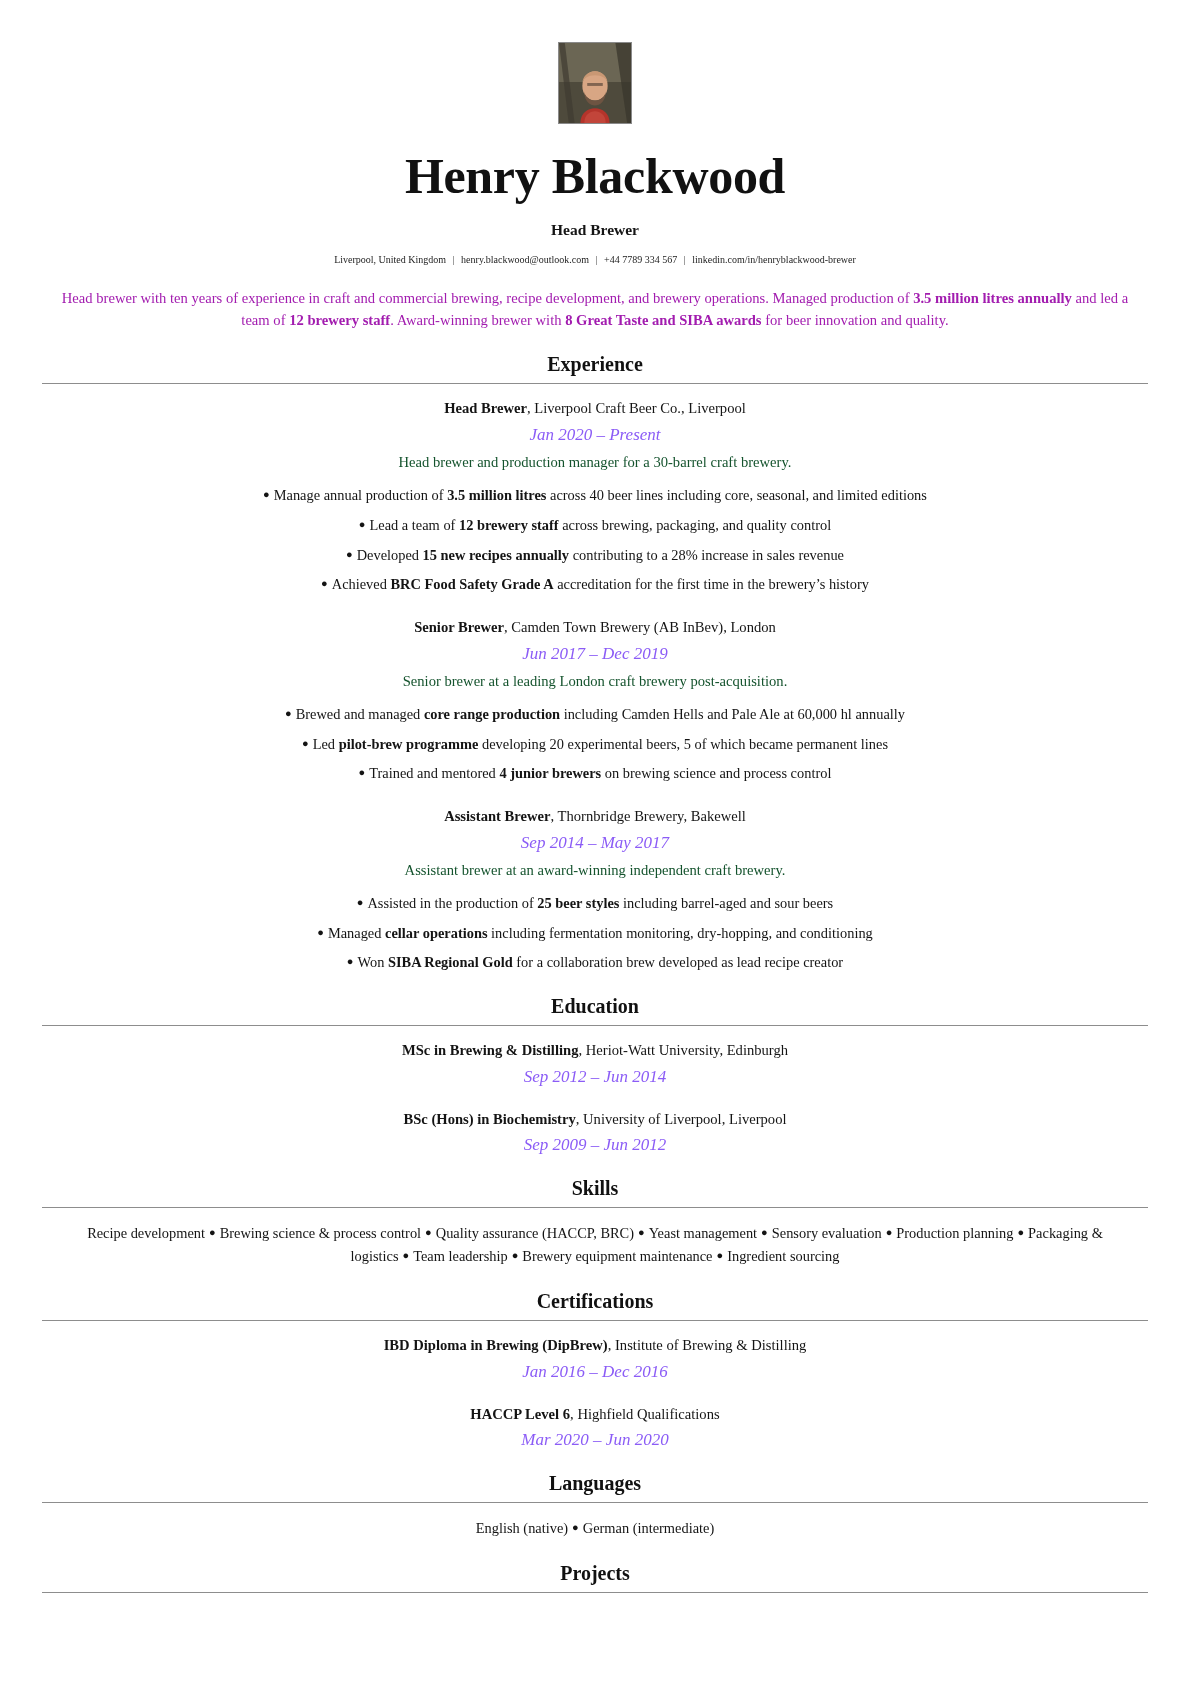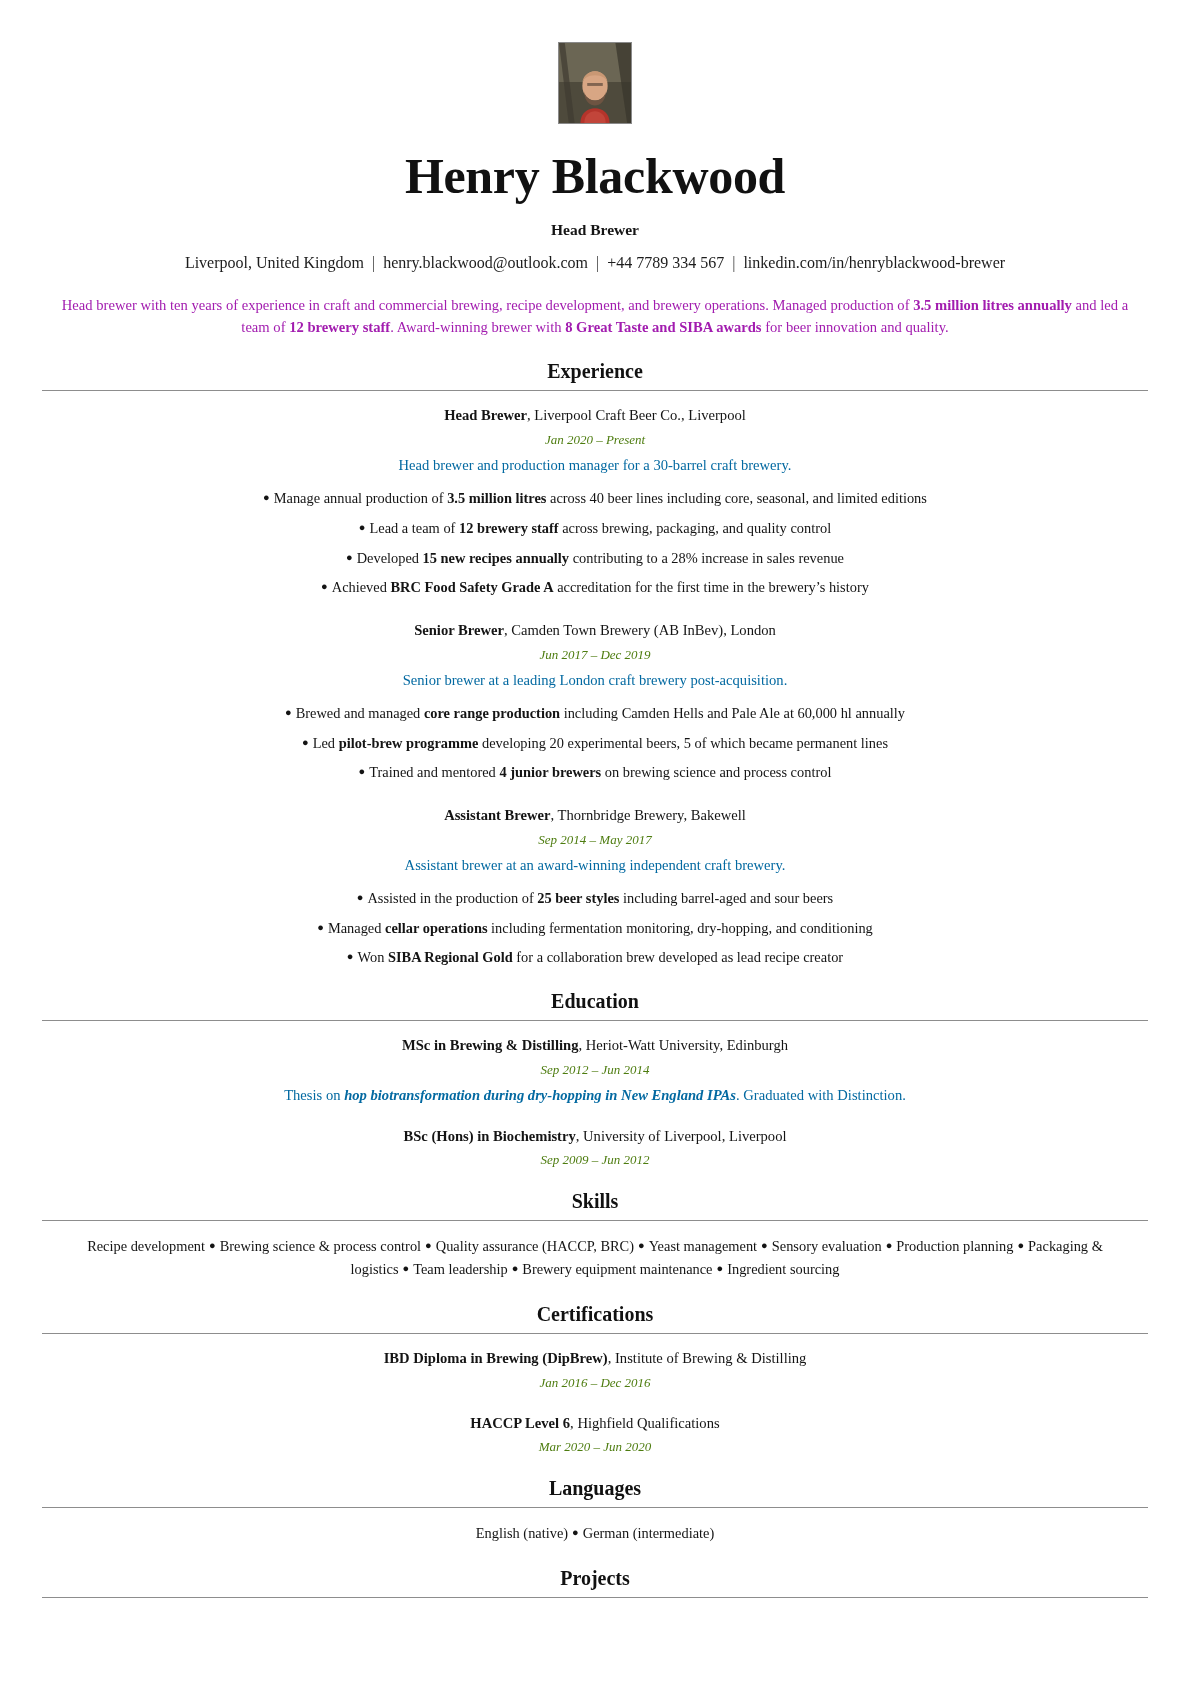--- a/index.html
+++ b/index.html
@@ -48,21 +48,21 @@
   }
   .job-title {
     text-align: center;
     font-size: 15.5px;
     font-weight: bold;
     margin-top: 18px;
     color: #151515;
   }
   .contact {
     text-align: center;
-    font-size: 16px;
+    font-size: 10px;
     margin-top: 15px;
     color: #1c1c1c;
   }
   .contact .sep { padding: 0 4px; color: #444; }
 
   .summary {
     text-align: center;
     font-size: 14.6px;
     line-height: 1.52;
     margin: 22px auto 0 auto;
@@ -94,29 +94,29 @@
   .entry-head {
     text-align: center;
     font-size: 14.6px;
     color: #141414;
     line-height: 1.4;
   }
   .entry-head .role { font-weight: bold; }
   .entry-dates {
     text-align: center;
     font-style: italic;
-    font-size: 13px;
+    font-size: 17px;
     margin-top: 6px;
-    color: #4d7c0f;
+    color: #8b5cf6;
   }
   .entry-desc {
     text-align: center;
     font-size: 14.6px;
     margin-top: 9px;
-    color: #0369a1;
+    color: #14532d;
   }
 
   ul.bullets {
     list-style: none;
     margin: 14px 0 0 0;
     padding: 0;
     text-align: center;
   }
   ul.bullets li {
     font-size: 14.4px;
@@ -218,21 +218,20 @@
       </div>
   </div>
 
   <div class="section">
     <div class="section-title">Education</div>
     <hr class="rule">
     <div class="section-body" id="education-body">
         <div class="entry">
           <div class="entry-head"><span class="role">MSc in Brewing &amp; Distilling</span><span>, Heriot-Watt University, Edinburgh</span></div>
           <div class="entry-dates">Sep 2012 – Jun 2014</div>
-          <div class="entry-desc"><span>Thesis on </span><b style="font-style: italic;">hop biotransformation during dry-hopping in New England IPAs</b><span>. Graduated with Distinction.</span></div>
         </div>
         <div class="entry">
           <div class="entry-head"><span class="role">BSc (Hons) in Biochemistry</span><span>, University of Liverpool, Liverpool</span></div>
           <div class="entry-dates">Sep 2009 – Jun 2012</div>
         </div>
       </div>
   </div>
 
   <div class="section">
     <div class="section-title">Skills</div>

